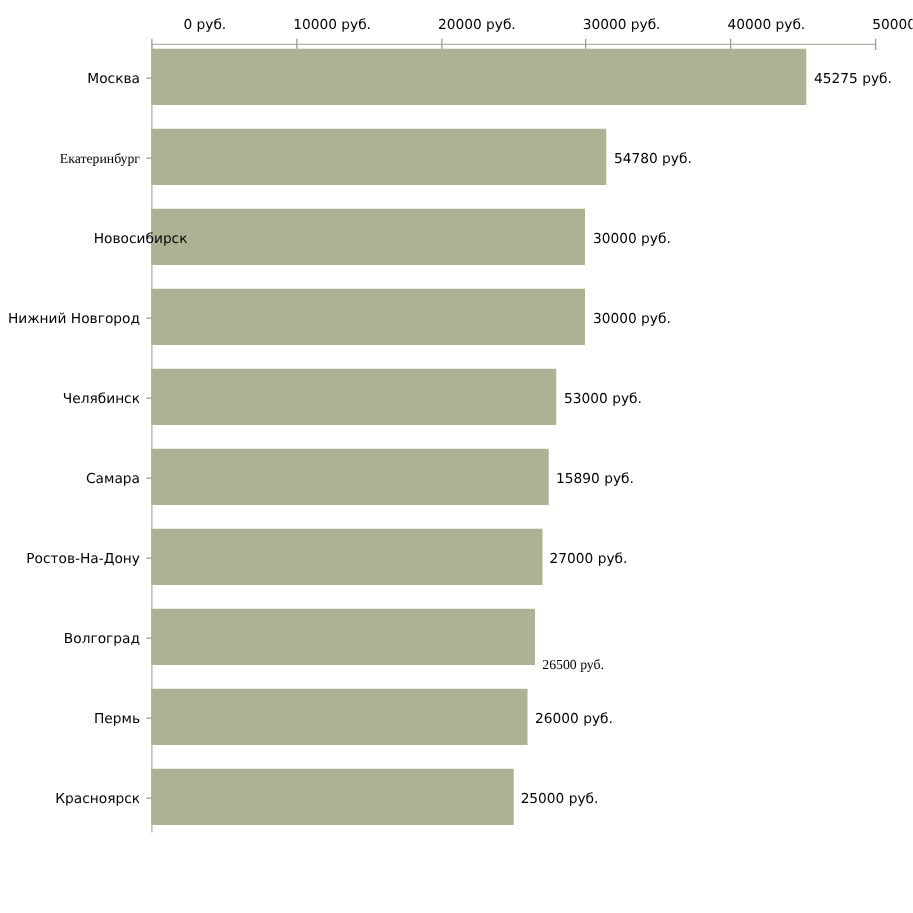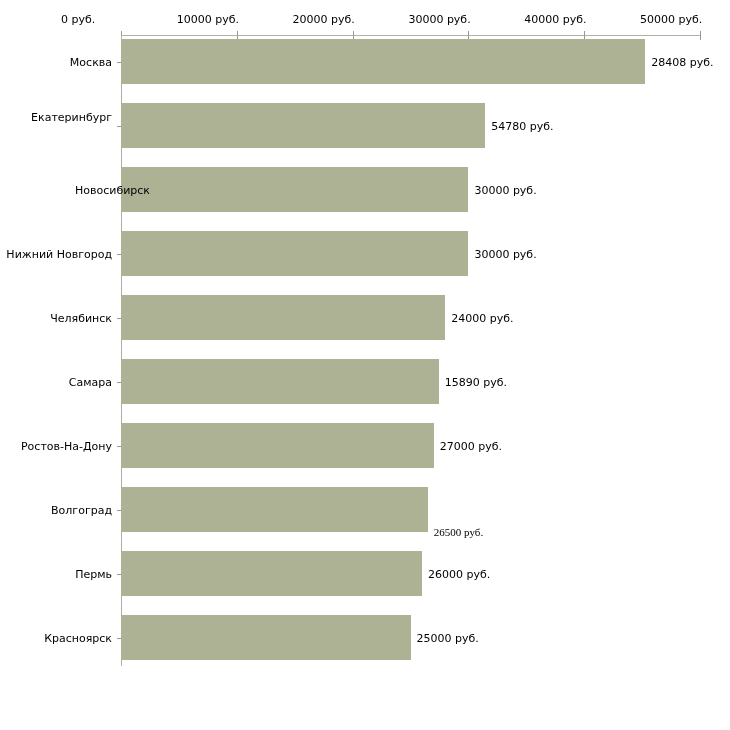--- a/index.html
+++ b/index.html
@@ -39,21 +39,21 @@
     position: absolute;
     width: 1px;
     background: #9a9a8e;
   }
   .axis-tick-label {
     position: absolute;
     font-size: 11px;
     line-height: 11px;
     color: #000000;
     white-space: nowrap;
-    text-align: left;
+    text-align: right;
   }
 
   
   #y-axis-line {
     position: absolute;
     width: 1px;
     background: #b0b0a8;
   }
   .cat-tick {
     position: absolute;
@@ -110,37 +110,37 @@
       <div class="axis-tick" style="left: 700px; top: 31px; height: 9px;"></div>
       <div class="axis-tick-label" style="width: 120px; left: 640px; top: 14px;">50000 руб.</div>
     </div>
 
   <div id="y-axis-line" style="left: 121px; top: 35px; height: 631px;"></div>
 
   <div id="plot-area">
       <div class="bar" title="Москва: 45275 руб." style="left: 121px; top: 39px; width: 524.284px; height: 45px; background: rgb(174, 178, 148);"></div>
       <div class="cat-tick" style="left: 117px; top: 62px;"></div>
       <div class="cat-label" style="width: 112px; left: 0px; top: 56.5px;">Москва</div>
-      <div class="bar-value-label" style="left: 651.284px; top: 56.5px;">28408 руб.</div>
+      <div class="bar-value-label" style="left: 651.284px; top: 56.5px;">45275 руб.</div>
       <div class="bar" title="Екатеринбург: 31450 руб." style="left: 121px; top: 103px; width: 364.191px; height: 45px; background: rgb(174, 178, 148);"></div>
       <div class="cat-tick" style="left: 117px; top: 126px;"></div>
-      <div class="cat-label" style="width: 112px; left: 0px; top: 112px;">Екатеринбург</div>
+      <div class="cat-label" style="width: 112px; left: 0px; top: 122px; font-family: Liberation Serif, serif;">Екатеринбург</div>
       <div class="bar-value-label" style="left: 491.191px; top: 120.5px;">54780 руб.</div>
       <div class="bar" title="Новосибирск: 30000 руб." style="left: 121px; top: 167px; width: 347.4px; height: 45px; background: rgb(174, 178, 148);"></div>
       <div class="cat-tick" style="left: 117px; top: 190px;"></div>
       <div class="cat-label" style="width: 112px; left: 0px; top: 184.5px; margin-left: 38px;">Новосибирск</div>
       <div class="bar-value-label" style="left: 474.4px; top: 184.5px;">30000 руб.</div>
       <div class="bar" title="Нижний Новгород: 30000 руб." style="left: 121px; top: 231px; width: 347.4px; height: 45px; background: rgb(174, 178, 148);"></div>
       <div class="cat-tick" style="left: 117px; top: 254px;"></div>
       <div class="cat-label" style="width: 112px; left: 0px; top: 248.5px;">Нижний Новгород</div>
       <div class="bar-value-label" style="left: 474.4px; top: 248.5px;">30000 руб.</div>
       <div class="bar" title="Челябинск: 28000 руб." style="left: 121px; top: 295px; width: 324.24px; height: 45px; background: rgb(174, 178, 148);"></div>
       <div class="cat-tick" style="left: 117px; top: 318px;"></div>
       <div class="cat-label" style="width: 112px; left: 0px; top: 312.5px;">Челябинск</div>
-      <div class="bar-value-label" style="left: 451.24px; top: 312.5px;">24000 руб.</div>
+      <div class="bar-value-label" style="left: 451.24px; top: 312.5px;">53000 руб.</div>
       <div class="bar" title="Самара: 27450 руб." style="left: 121px; top: 359px; width: 317.871px; height: 45px; background: rgb(174, 178, 148);"></div>
       <div class="cat-tick" style="left: 117px; top: 382px;"></div>
       <div class="cat-label" style="width: 112px; left: 0px; top: 376.5px;">Самара</div>
       <div class="bar-value-label" style="left: 444.871px; top: 376.5px;">15890 руб.</div>
       <div class="bar" title="Ростов-На-Дону: 27000 руб." style="left: 121px; top: 423px; width: 312.66px; height: 45px; background: rgb(174, 178, 148);"></div>
       <div class="cat-tick" style="left: 117px; top: 446px;"></div>
       <div class="cat-label" style="width: 112px; left: 0px; top: 440.5px;">Ростов-На-Дону</div>
       <div class="bar-value-label" style="left: 439.66px; top: 440.5px;">27000 руб.</div>
       <div class="bar" title="Волгоград: 26500 руб." style="left: 121px; top: 487px; width: 306.87px; height: 45px; background: rgb(174, 178, 148);"></div>
       <div class="cat-tick" style="left: 117px; top: 510px;"></div>

